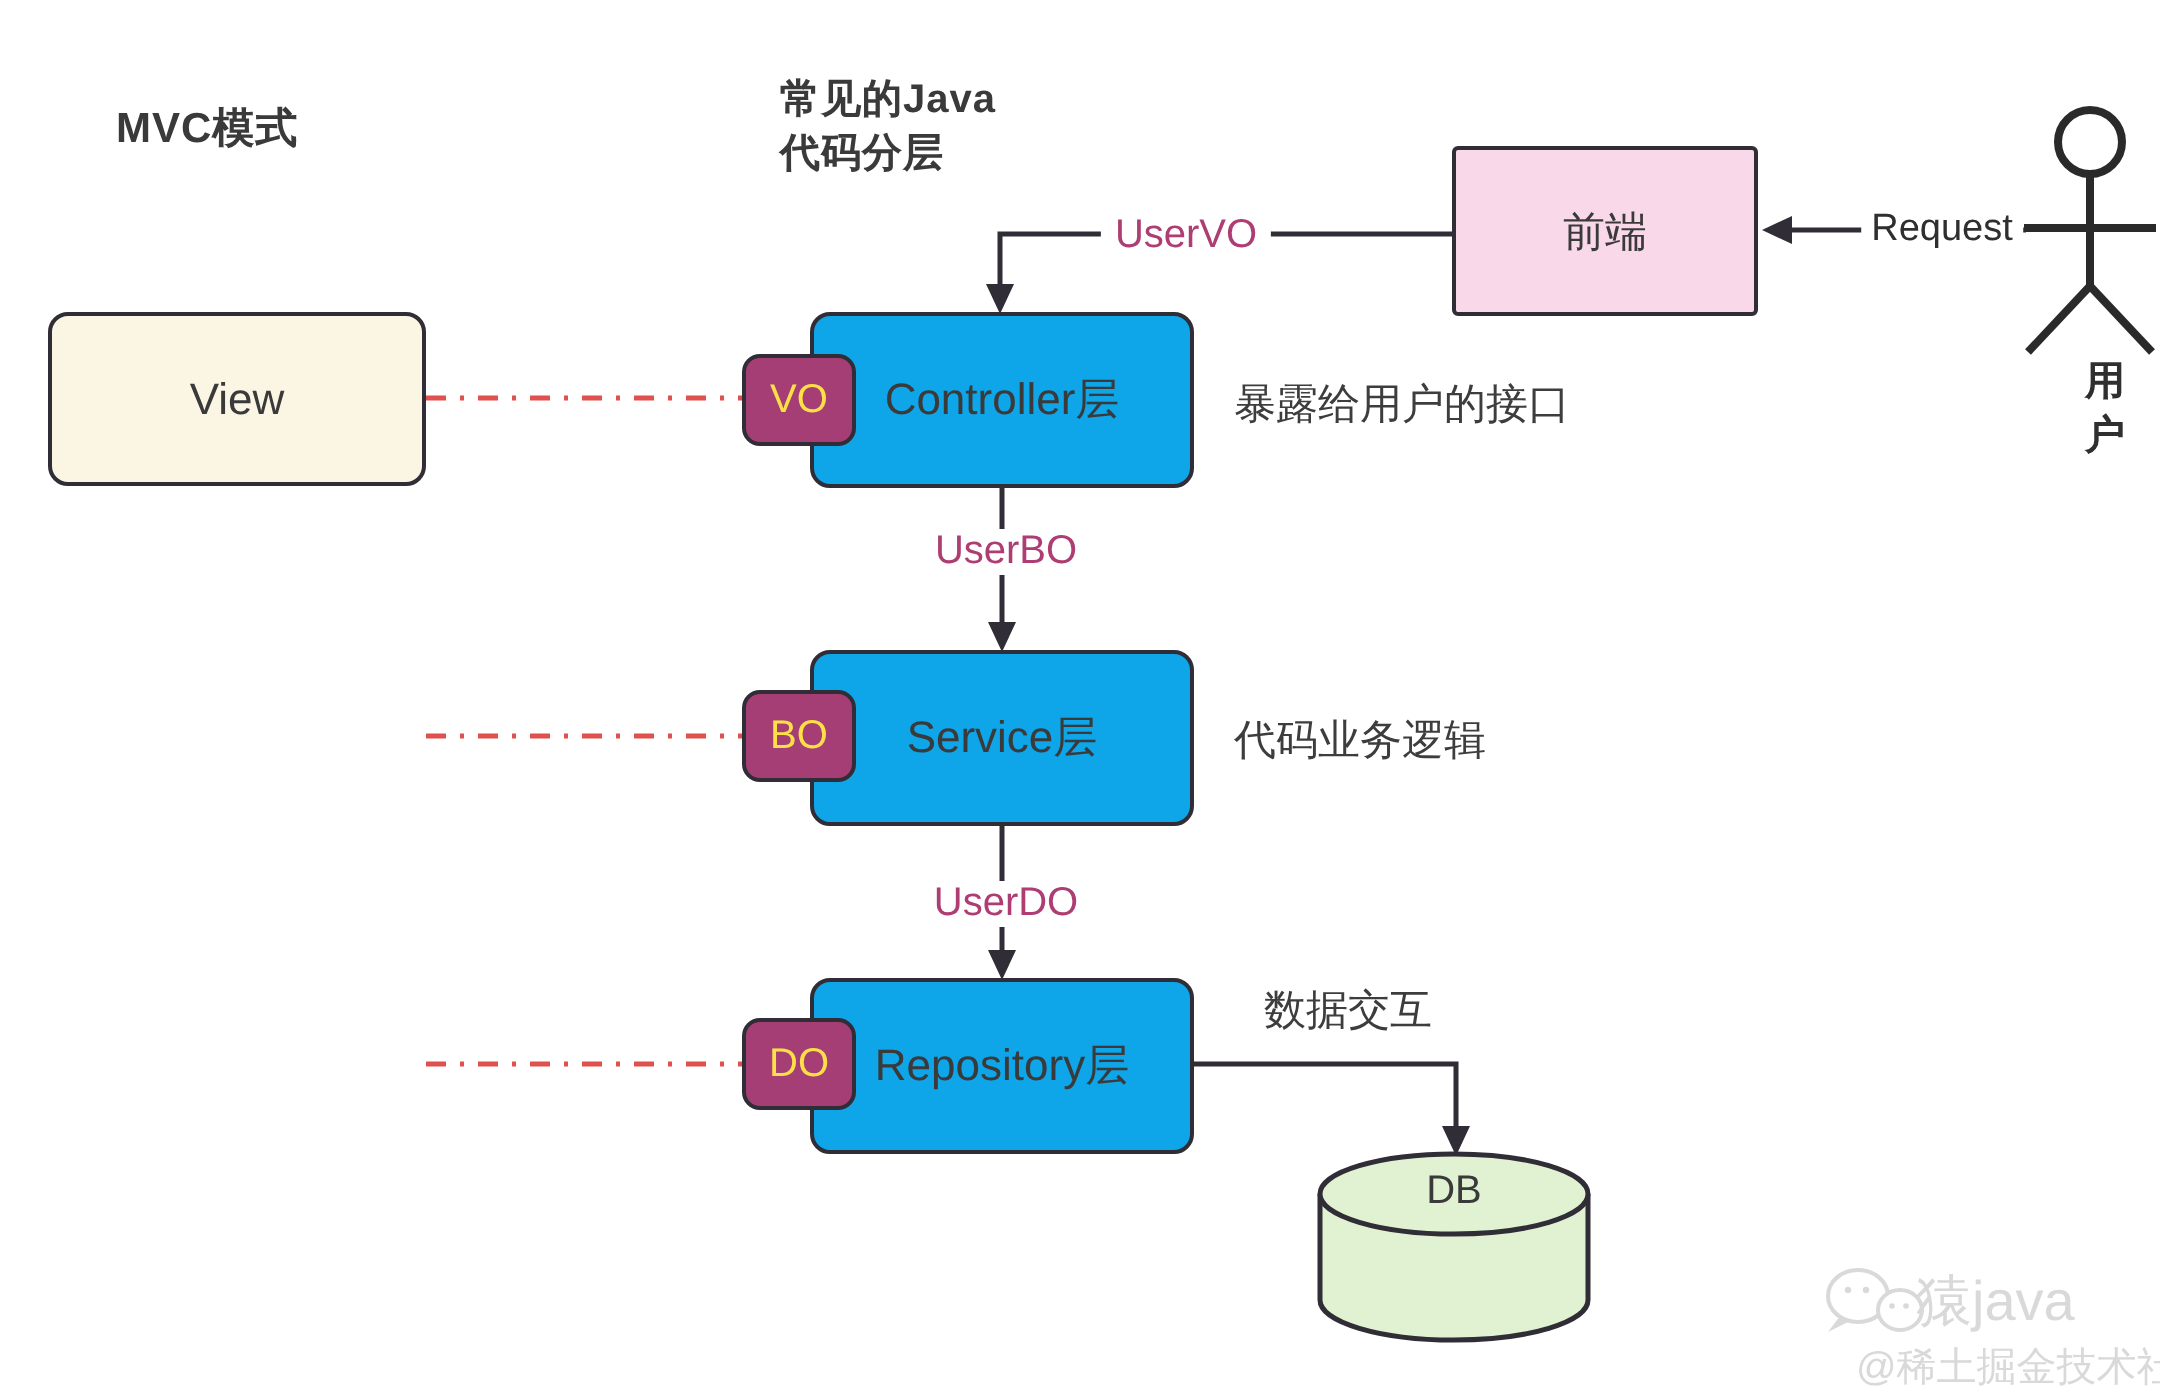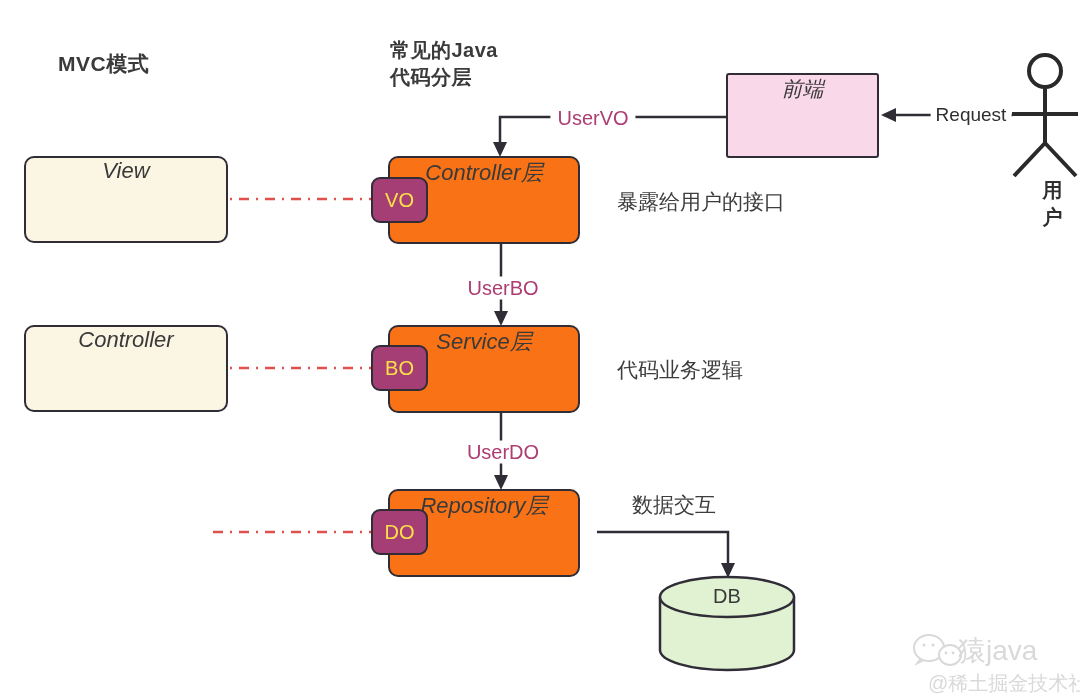--- a/index.html
+++ b/index.html
@@ -7,27 +7,26 @@
     position:relative;width:1080px;height:700px;background:#ffffff;overflow:hidden;
     font-family:"Liberation Sans","DejaVu Sans",sans-serif;color:#3a3a3a;
   }
   .abs{position:absolute;}
   svg.overlay{position:absolute;left:0;top:0;width:1080px;height:700px;}
 
   .hdr{font-weight:bold;font-size:21px;color:#3a3a3a;letter-spacing:0.5px;}
   .hdr-mid{line-height:27px;font-size:20px;}
 
   .box{
-    position:absolute;display:flex;justify-content:center;
+    position:absolute;display:flex;align-items:center;justify-content:center;
     border:2.5px solid #302d36;border-radius:10px;font-size:22px;color:#3a3a3a;
     box-sizing:border-box;
-    font-style:italic;
   }
-  .cream{background:#fbf6e4;left:24px;width:204px;height:87px;}
-  .green{background:#f97316;left:388px;width:192px;height:88px;}
+  .cream{background:#fbf6e4;left:24px;width:189px;height:87px;}
+  .green{background:#0ea5e9;left:405px;width:192px;height:88px;}
   .pink{background:#f9d8ea;border-radius:3px;font-size:21px;}
 
   .badge{
     position:absolute;left:371px;width:57px;height:46px;
     background:#a53e74;border:2.5px solid #302d36;border-radius:9px;
     display:flex;align-items:center;justify-content:center;
     font-size:20px;color:#fde047;box-sizing:border-box;z-index:4;
   }
 
   .flow-label{
@@ -105,44 +104,41 @@
 
   <div class="abs hdr" style="left:58px;top:50px;">MVC模式</div>
   <div class="abs hdr hdr-mid" style="left:390px;top:37px;width:150px;">
     <div>常见的Java</div>
     <div>代码分层</div>
   </div>
 
   <div class="box cream" style="top:156px;">
     <span>View</span>
   </div>
-  <div class="box cream" style="top:325px;">
-    <span>Controller</span>
-  </div>
 
   <div class="box green" style="top:156px;">
     <span>Controller层</span>
   </div>
   <div class="box green" style="top:325px;">
     <span>Service层</span>
   </div>
   <div class="box green" style="top:489px;">
     <span>Repository层</span>
   </div>
 
   <div class="badge" style="top:177px;">VO</div>
   <div class="badge" style="top:345px;">BO</div>
   <div class="badge" style="top:509px;">DO</div>
 
   <div class="box pink" style="left:726px;top:73px;width:153px;height:85px;">
     <span>前端</span>
   </div>
 
   <div class="flow-label" style="left:593px;top:118px;">UserVO</div>
-  <div class="flow-label" style="left:503px;top:288px;">UserBO</div>
+  <div class="flow-label" style="left:503px;top:276px;">UserBO</div>
   <div class="flow-label" style="left:503px;top:452px;">UserDO</div>
   <div class="request-label" style="left:971px;top:115px;">Request</div>
 
   <div class="annot" style="left:617px;top:188px;">暴露给用户的接口</div>
   <div class="annot" style="left:617px;top:356px;">代码业务逻辑</div>
   <div class="annot" style="left:632px;top:491px;">数据交互</div>
 
   <div class="actor-label" style="left:1045px;top:177px;text-align:right;">用户</div>
 
   <div class="db-label" style="left:727px;top:596px;">DB</div>

